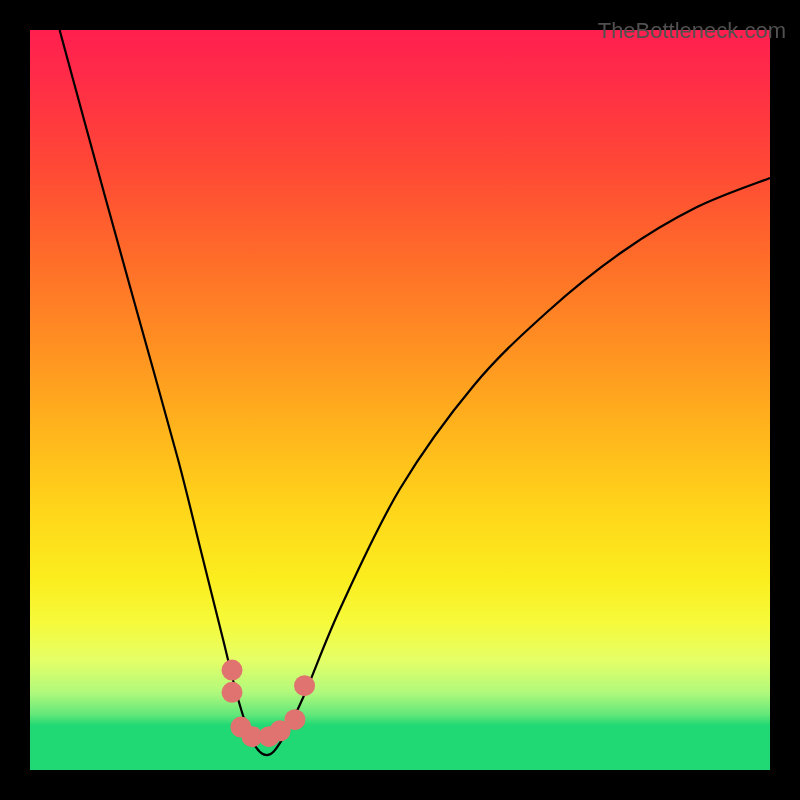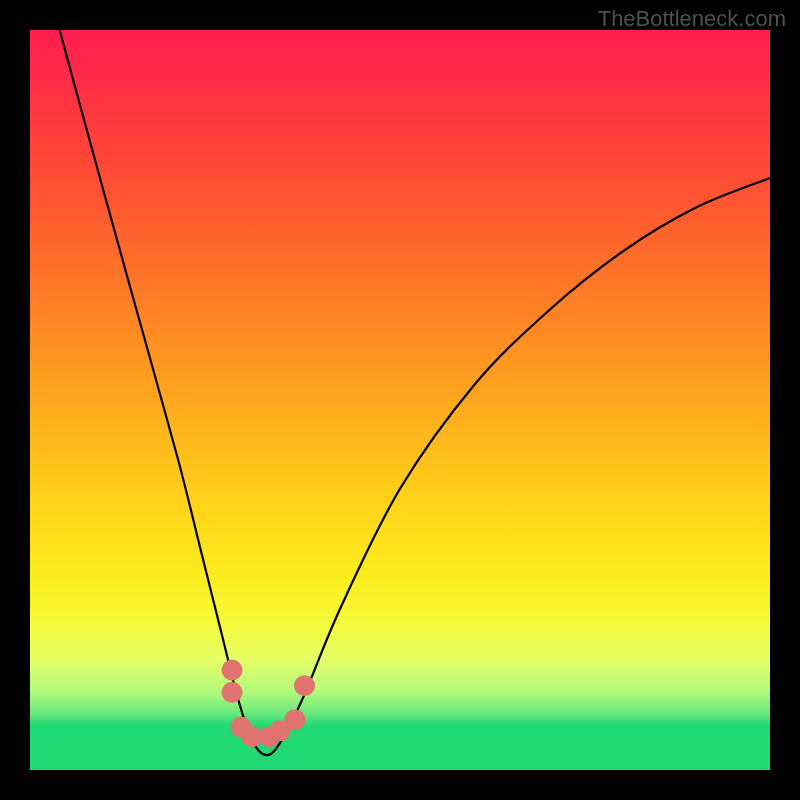--- a/index.html
+++ b/index.html
@@ -12,21 +12,21 @@
   font-family: Arial, sans-serif;
 }
 .outer {
   position: absolute;
   top: 0; left: 0;
   width: 800px; height: 800px;
   background: #000;
 }
 .watermark {
   position: absolute;
-  top: 6px;
+  top: 18px;
   right: 14px;
   color: #505050;
   font-size: 22px;
   font-weight: 500;
   z-index: 10;
 }
 .plot-area {
   position: absolute;
   left: 30px;
   top: 30px;

